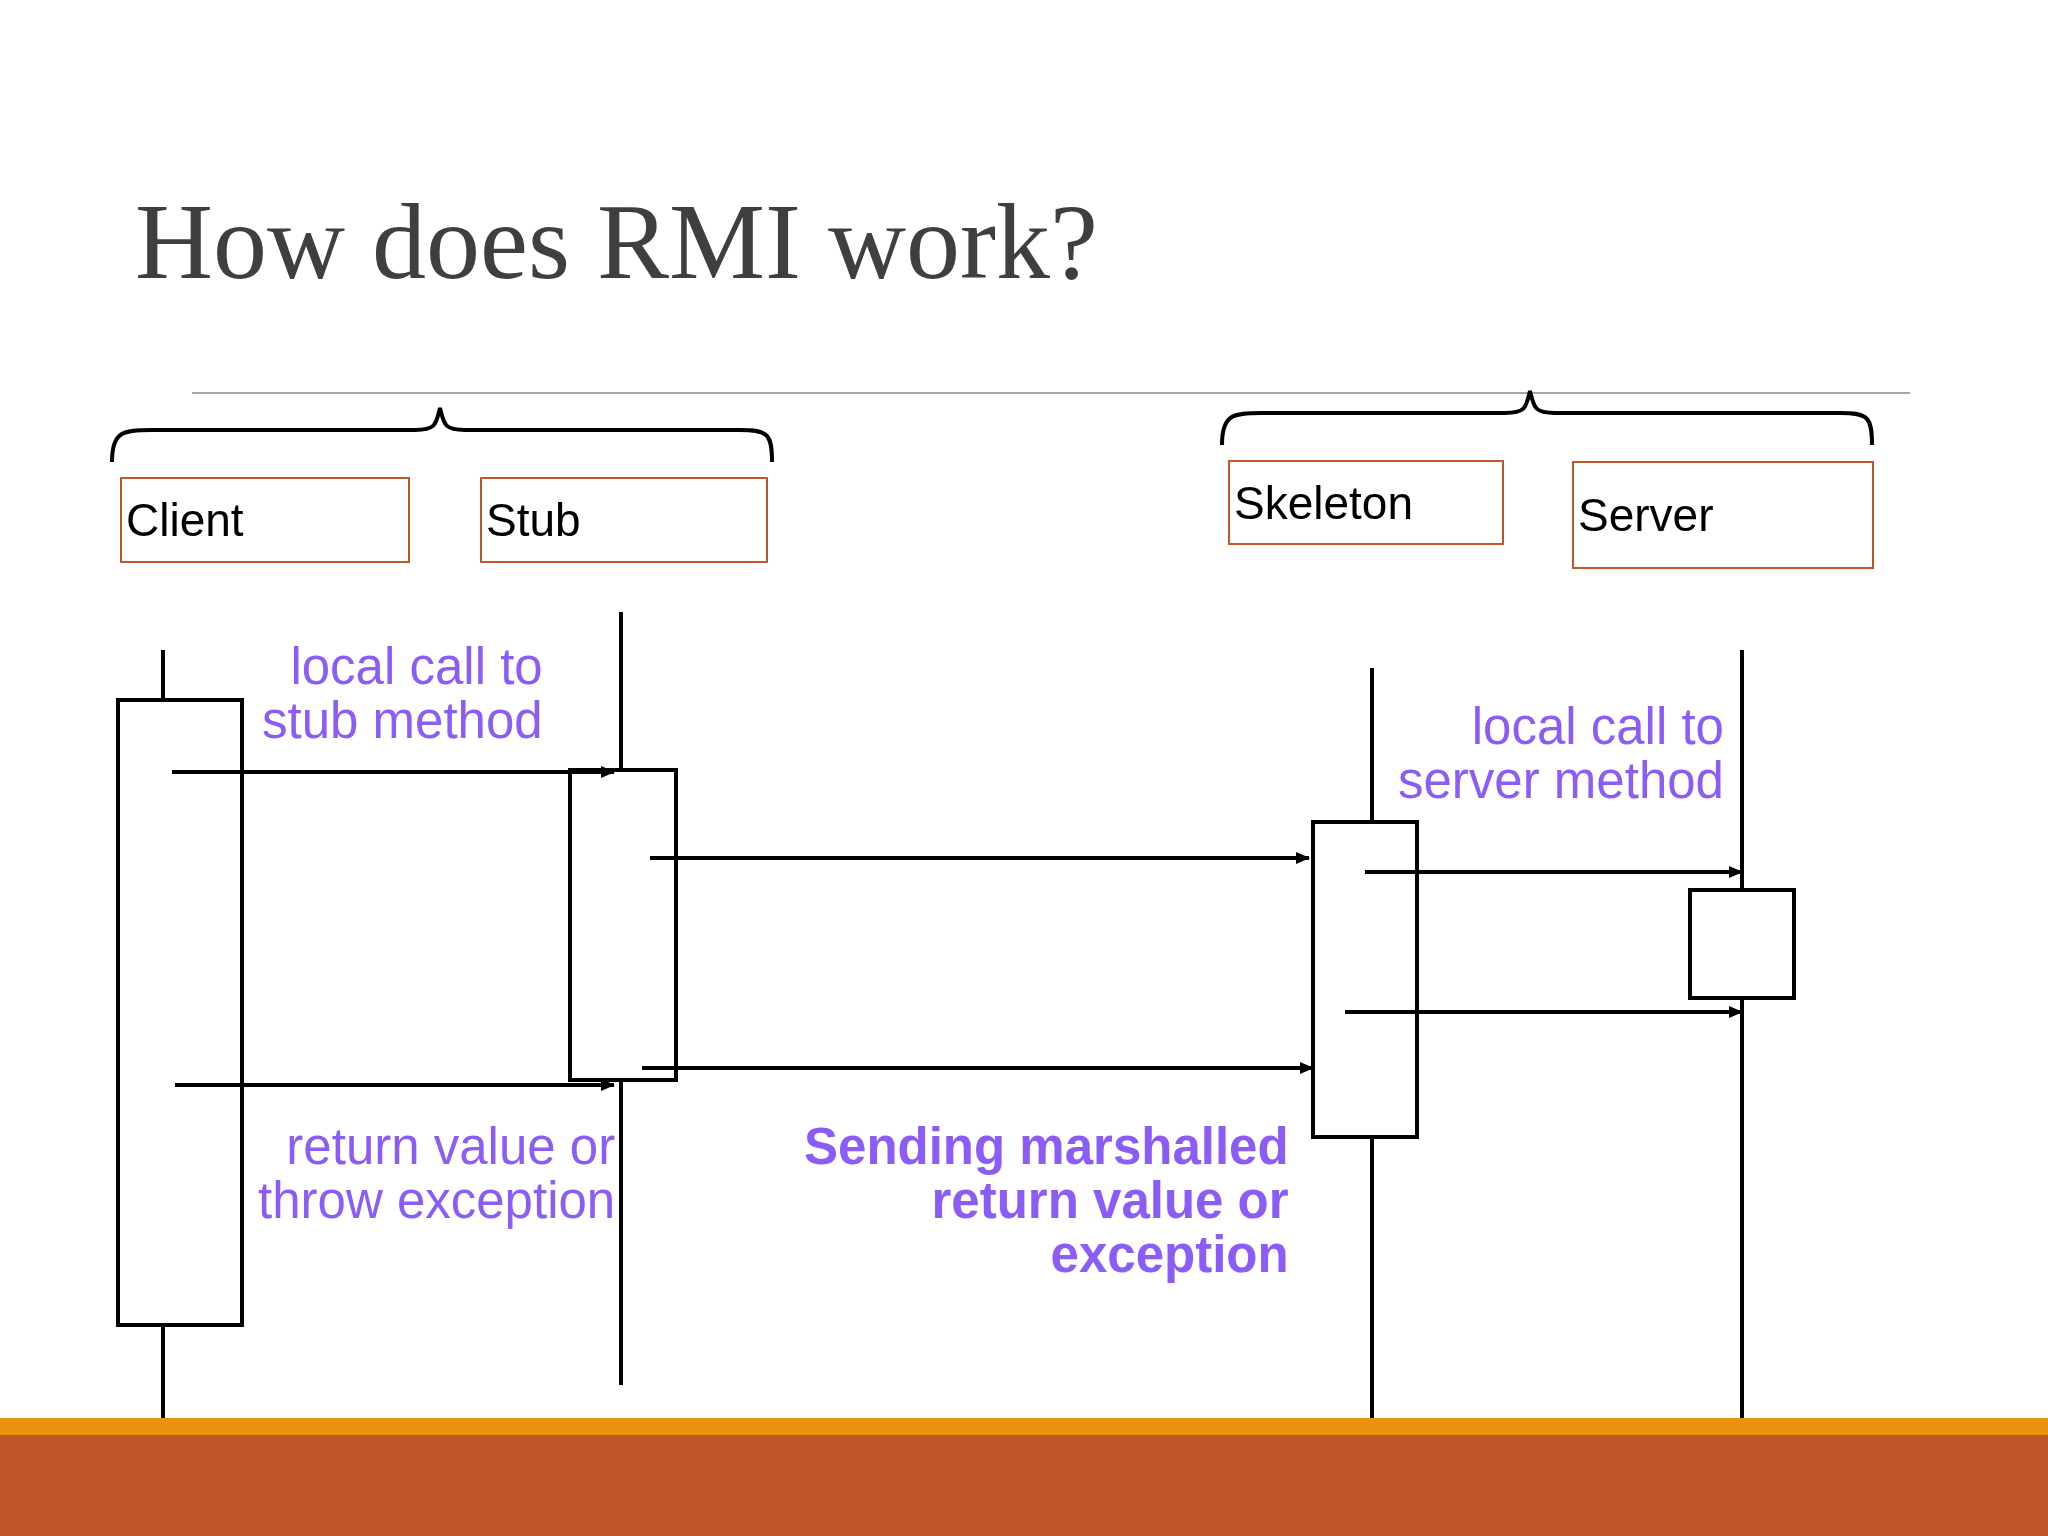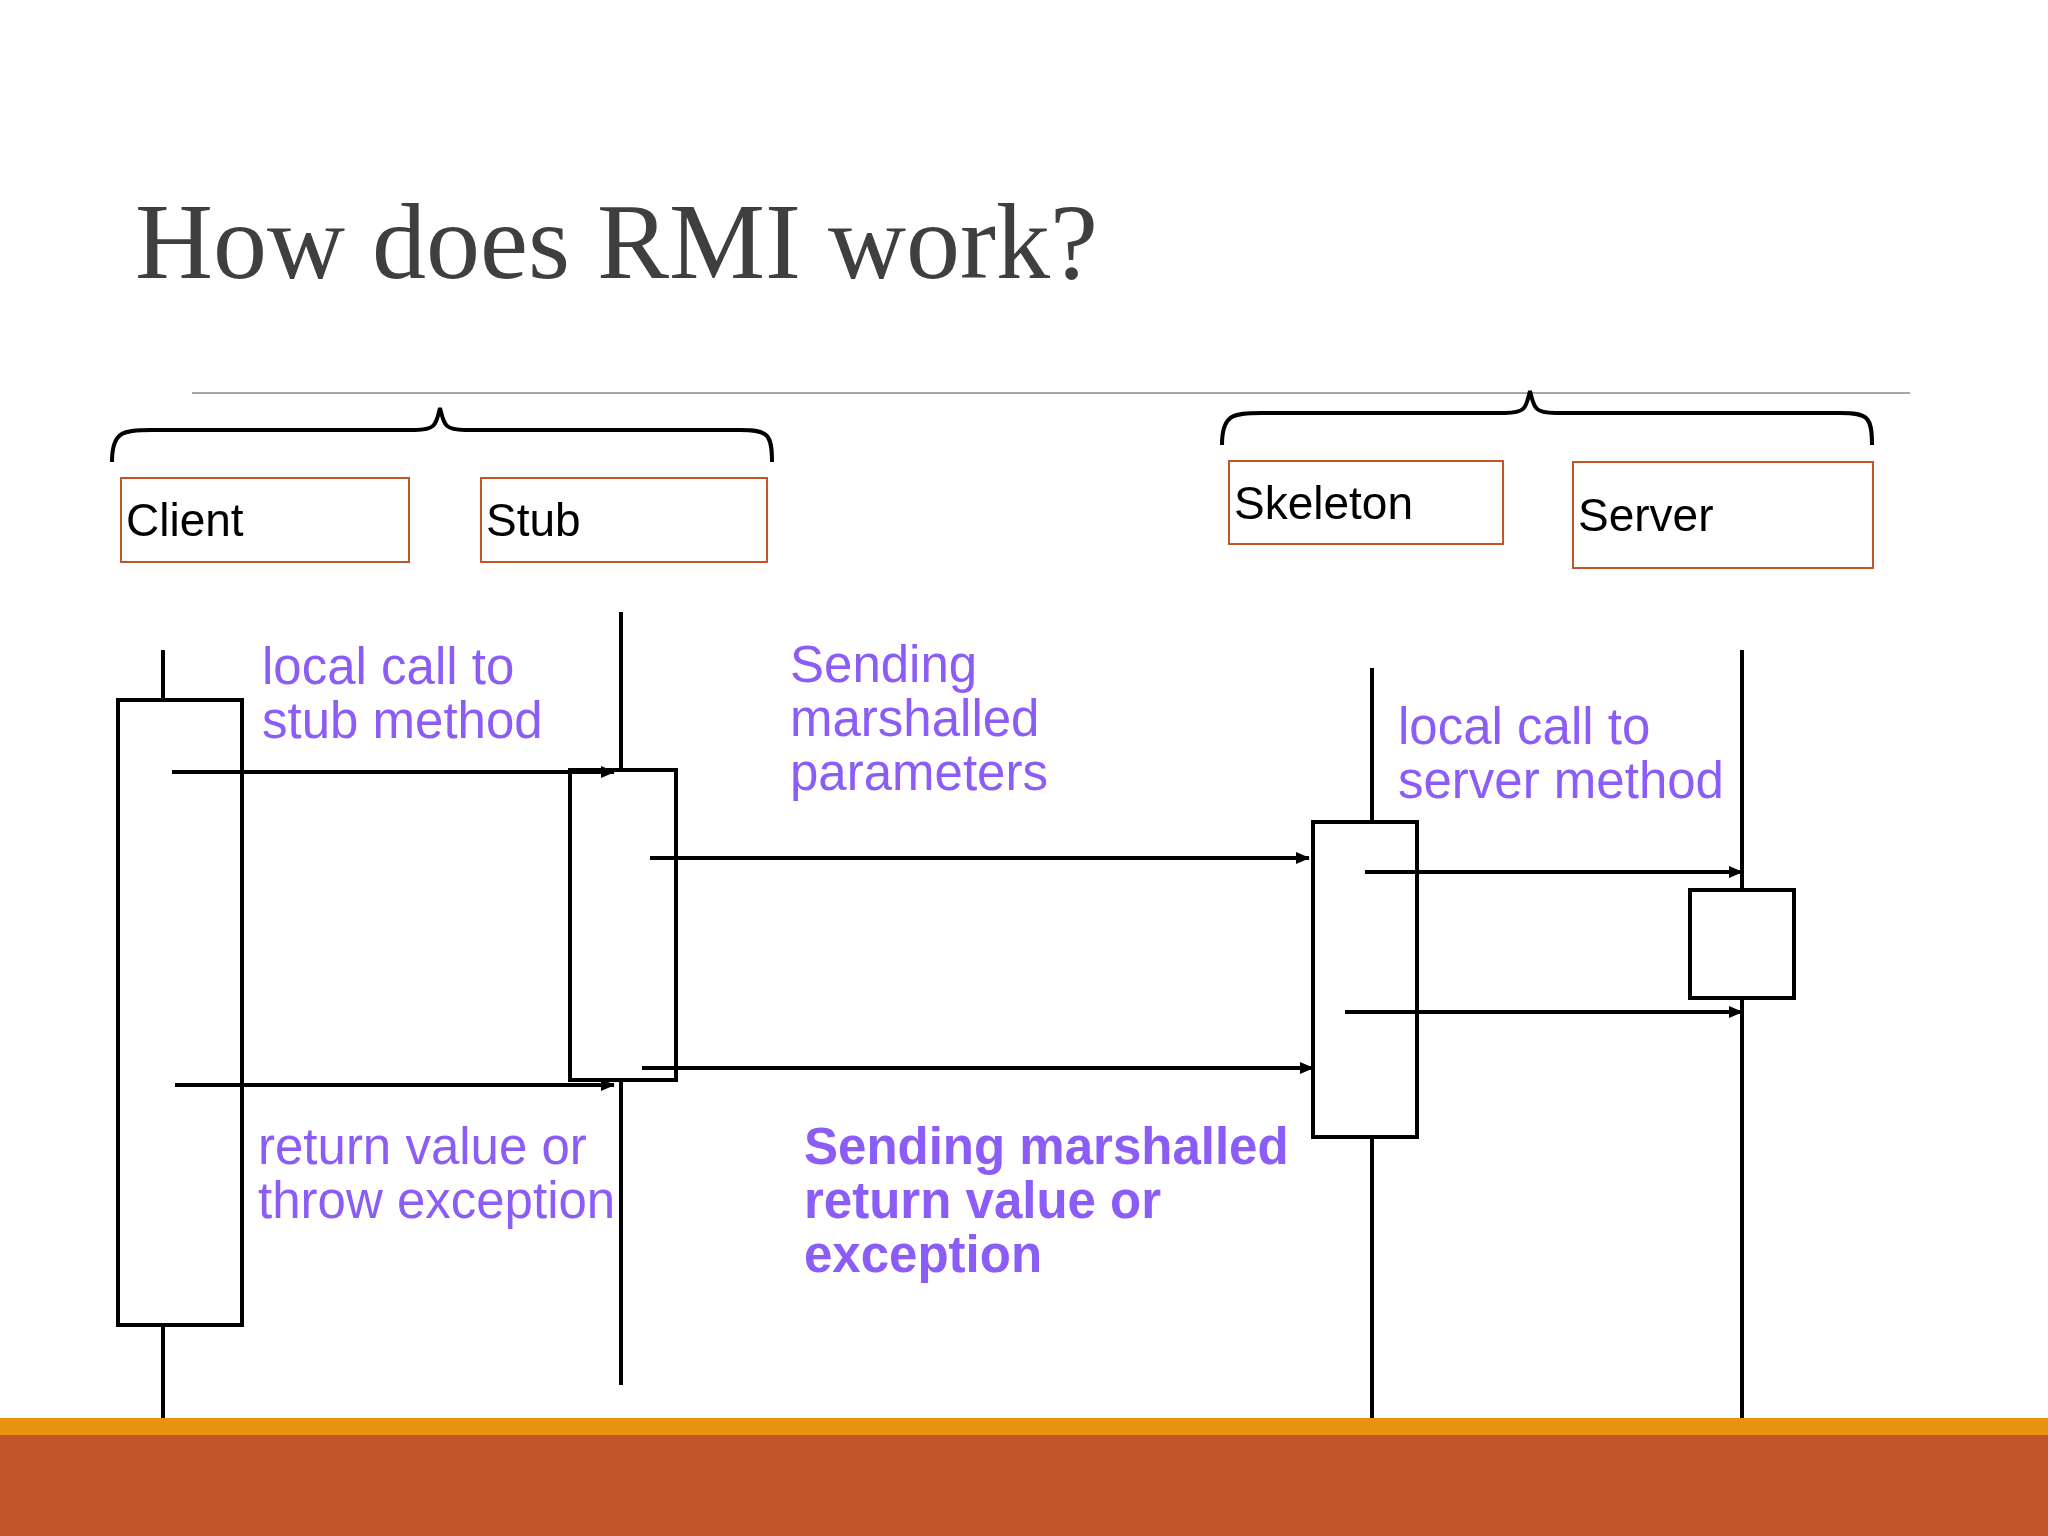--- a/index.html
+++ b/index.html
@@ -9,20 +9,21 @@
   }
   body {
     font-family: "Liberation Sans", sans-serif;
   }
   #slide {
     position: relative;
     width: 2048px;
     height: 1536px;
     background: #ffffff;
     overflow: hidden;
+    text-align: right;
   }
   #slide-title {
     position: absolute;
     left: 135px;
     top: 185px;
     font-family: "Liberation Serif", serif;
     font-size: 108px;
     line-height: 1.05;
     color: #3f3f3f;
     white-space: nowrap;
@@ -143,23 +144,20 @@
     <line x1="1742" y1="1012" x2="1345" y2="1012" stroke="#000000" stroke-width="4" marker-start="url(#arrow-l)"></line>
 
     <line x1="1313" y1="1068" x2="642" y2="1068" stroke="#000000" stroke-width="4" marker-start="url(#arrow-l)"></line>
 
     <line x1="614" y1="1085" x2="175" y2="1085" stroke="#000000" stroke-width="4" marker-start="url(#arrow-l)"></line>
   </svg>
 
   <div class="note" style="left:262px; top:640px;">local call to
 stub method</div>
 
-  <div class="note" style="left:790px; top:638px;">Sending
-marshalled
-parameters</div>
 
   <div class="note" style="left:1398px; top:700px;">local call to
 server method</div>
 
   <div class="note" style="left:258px; top:1120px;">return value or
 throw exception</div>
 
   <div class="note" style="left:804px; top:1120px;font-weight:bold;">Sending marshalled
 return value or
 exception</div>

